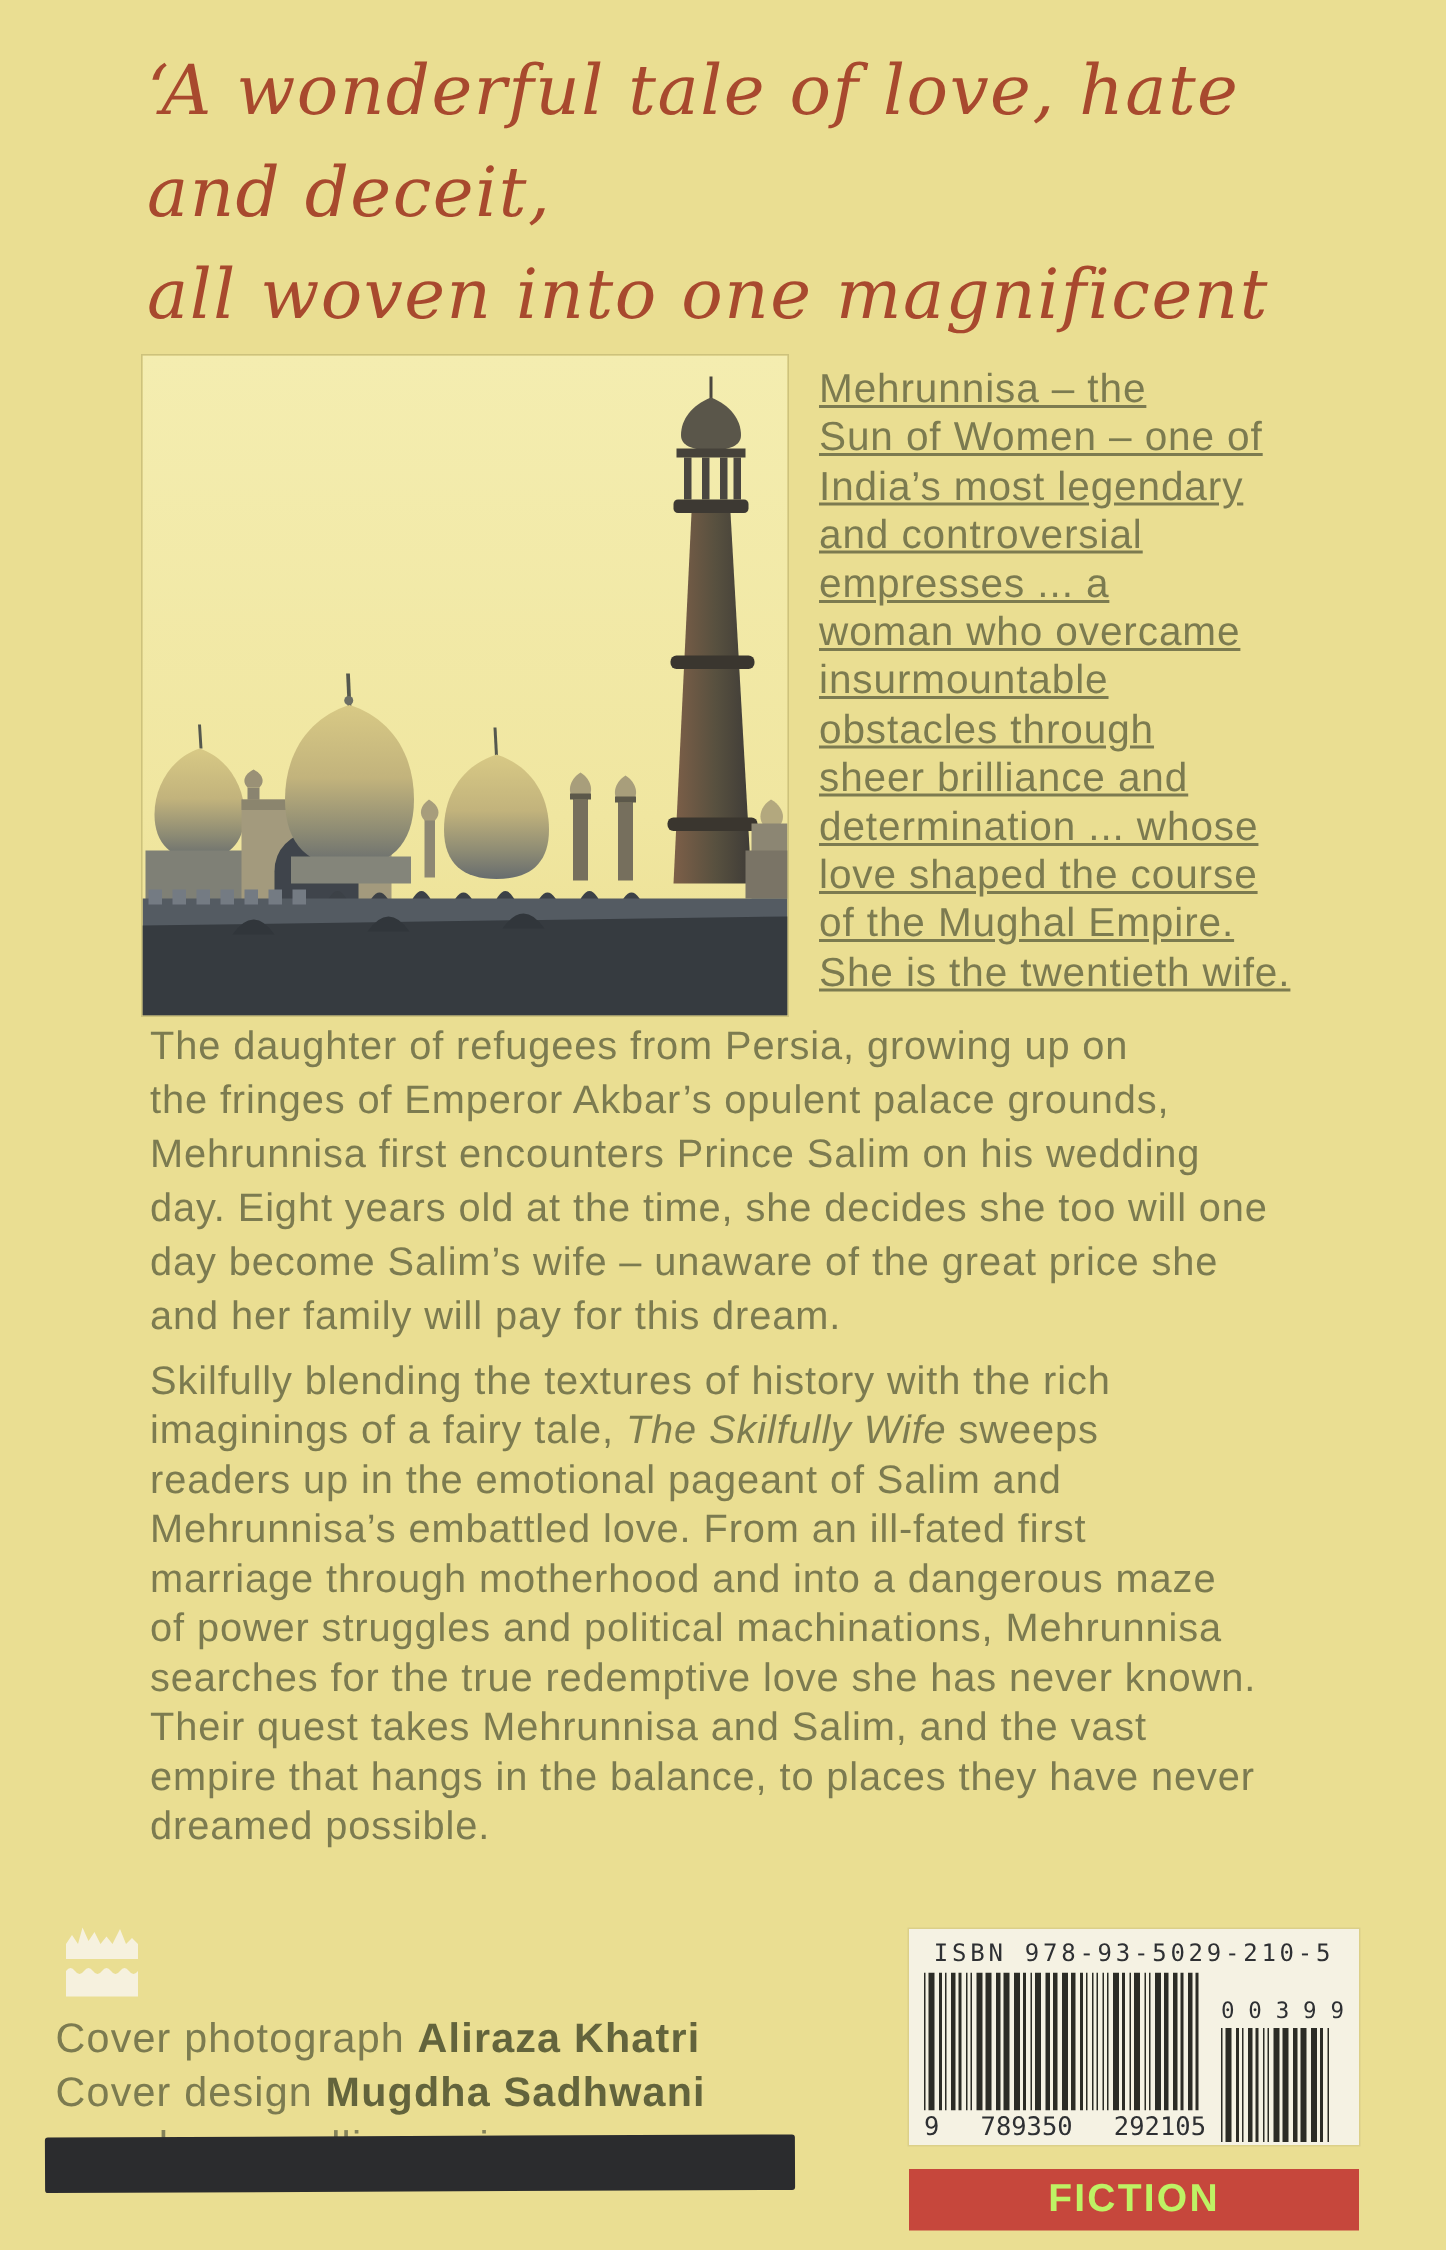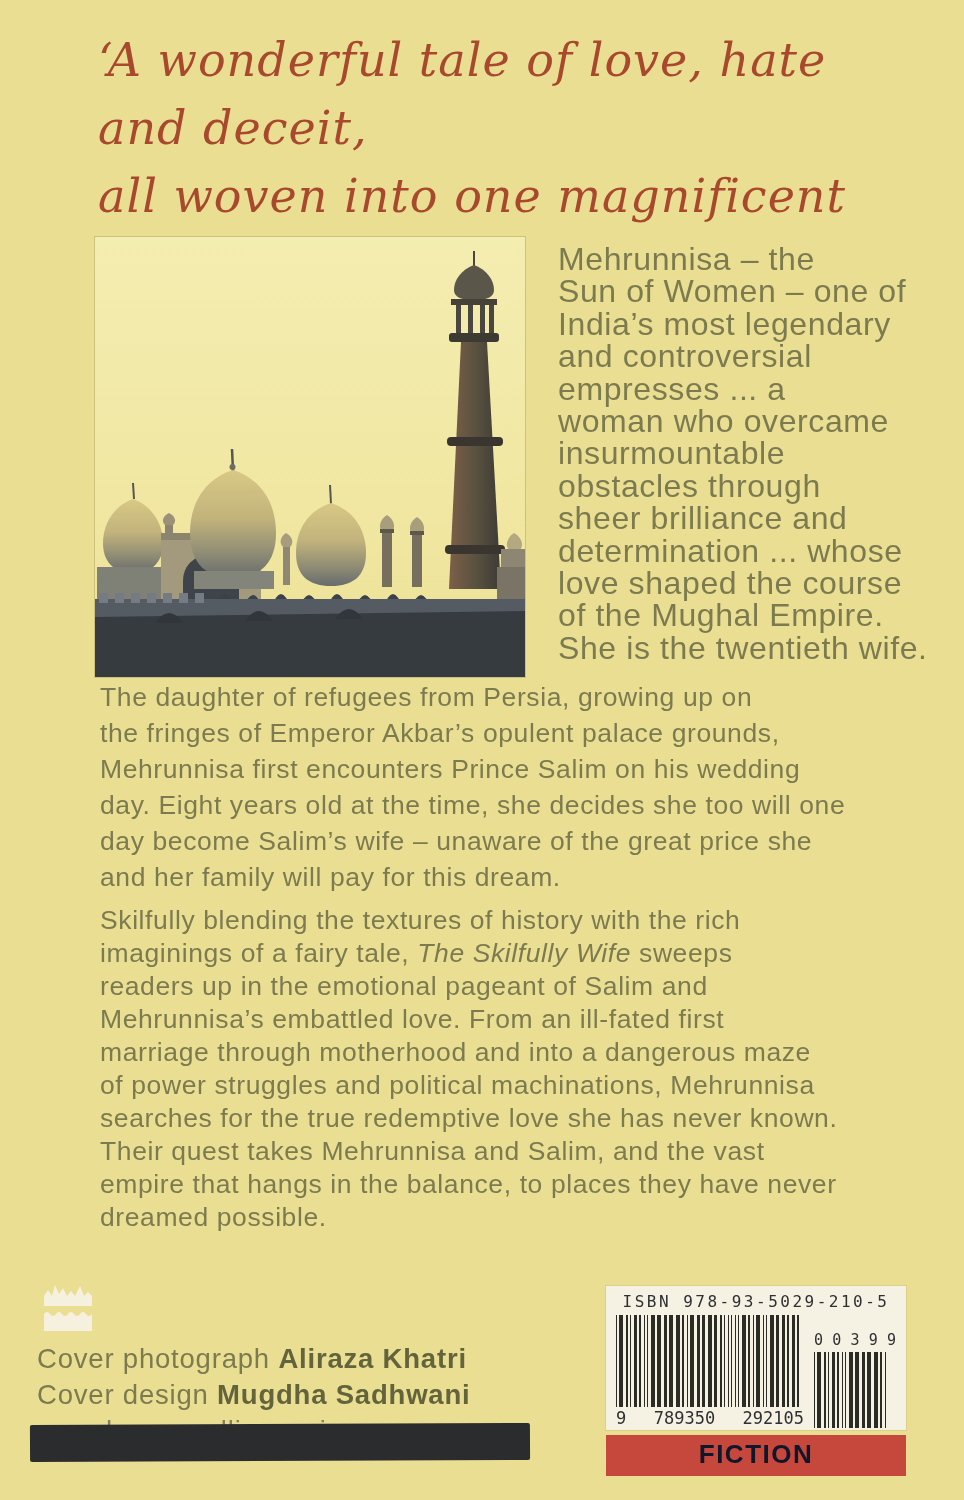--- a/index.html
+++ b/index.html
@@ -29,22 +29,22 @@
     outline:1px solid rgba(120,110,60,.25);
   }
   .photo svg{display:block;width:100%;height:100%;}
   
   .oliveText{
     color:var(--body-olive,#7c7b50);
     white-space:pre-line;
     letter-spacing:.6px;
   }
   .intro{
-    position:absolute;left:558px;top:243px;width:370px;
-    font-size:32px;line-height:32.4px;
+    position:absolute;left:546px;top:243px;width:370px;
+    font-size:27px;line-height:32.4px;text-decoration:underline;
   }
   .para1{
     position:absolute;left:100px;top:679px;width:830px;
     font-size:26.5px;line-height:36px;
   }
   .para2{
     position:absolute;left:100px;top:904px;width:830px;
     font-size:26.5px;line-height:33px;
   }
   .book-title-inline{font-style:italic;}
@@ -87,23 +87,23 @@
     display:flex;justify-content:space-between;
     font-family:"DejaVu Sans Mono",monospace;
     font-size:17px;color:#2e3033;margin-top:1px;
   }
   .supp-digits{
     display:flex;justify-content:space-between;
     font-family:"DejaVu Sans Mono",monospace;
     font-size:15px;color:#2e3033;margin-bottom:3px;
   }
   .fiction-band{
-    margin-top:5px;
+    margin-top:16px;
     background:var(--fiction-red,#c6473c);
-    color:#0f172a;
+    color:#bef264;
     text-align:center;
     font-size:26px;font-weight:bold;letter-spacing:1.5px;
     padding:4px 0 6px 0;
   }
 </style>
 </head>
 <body>
 
 <div class="cover">
 

